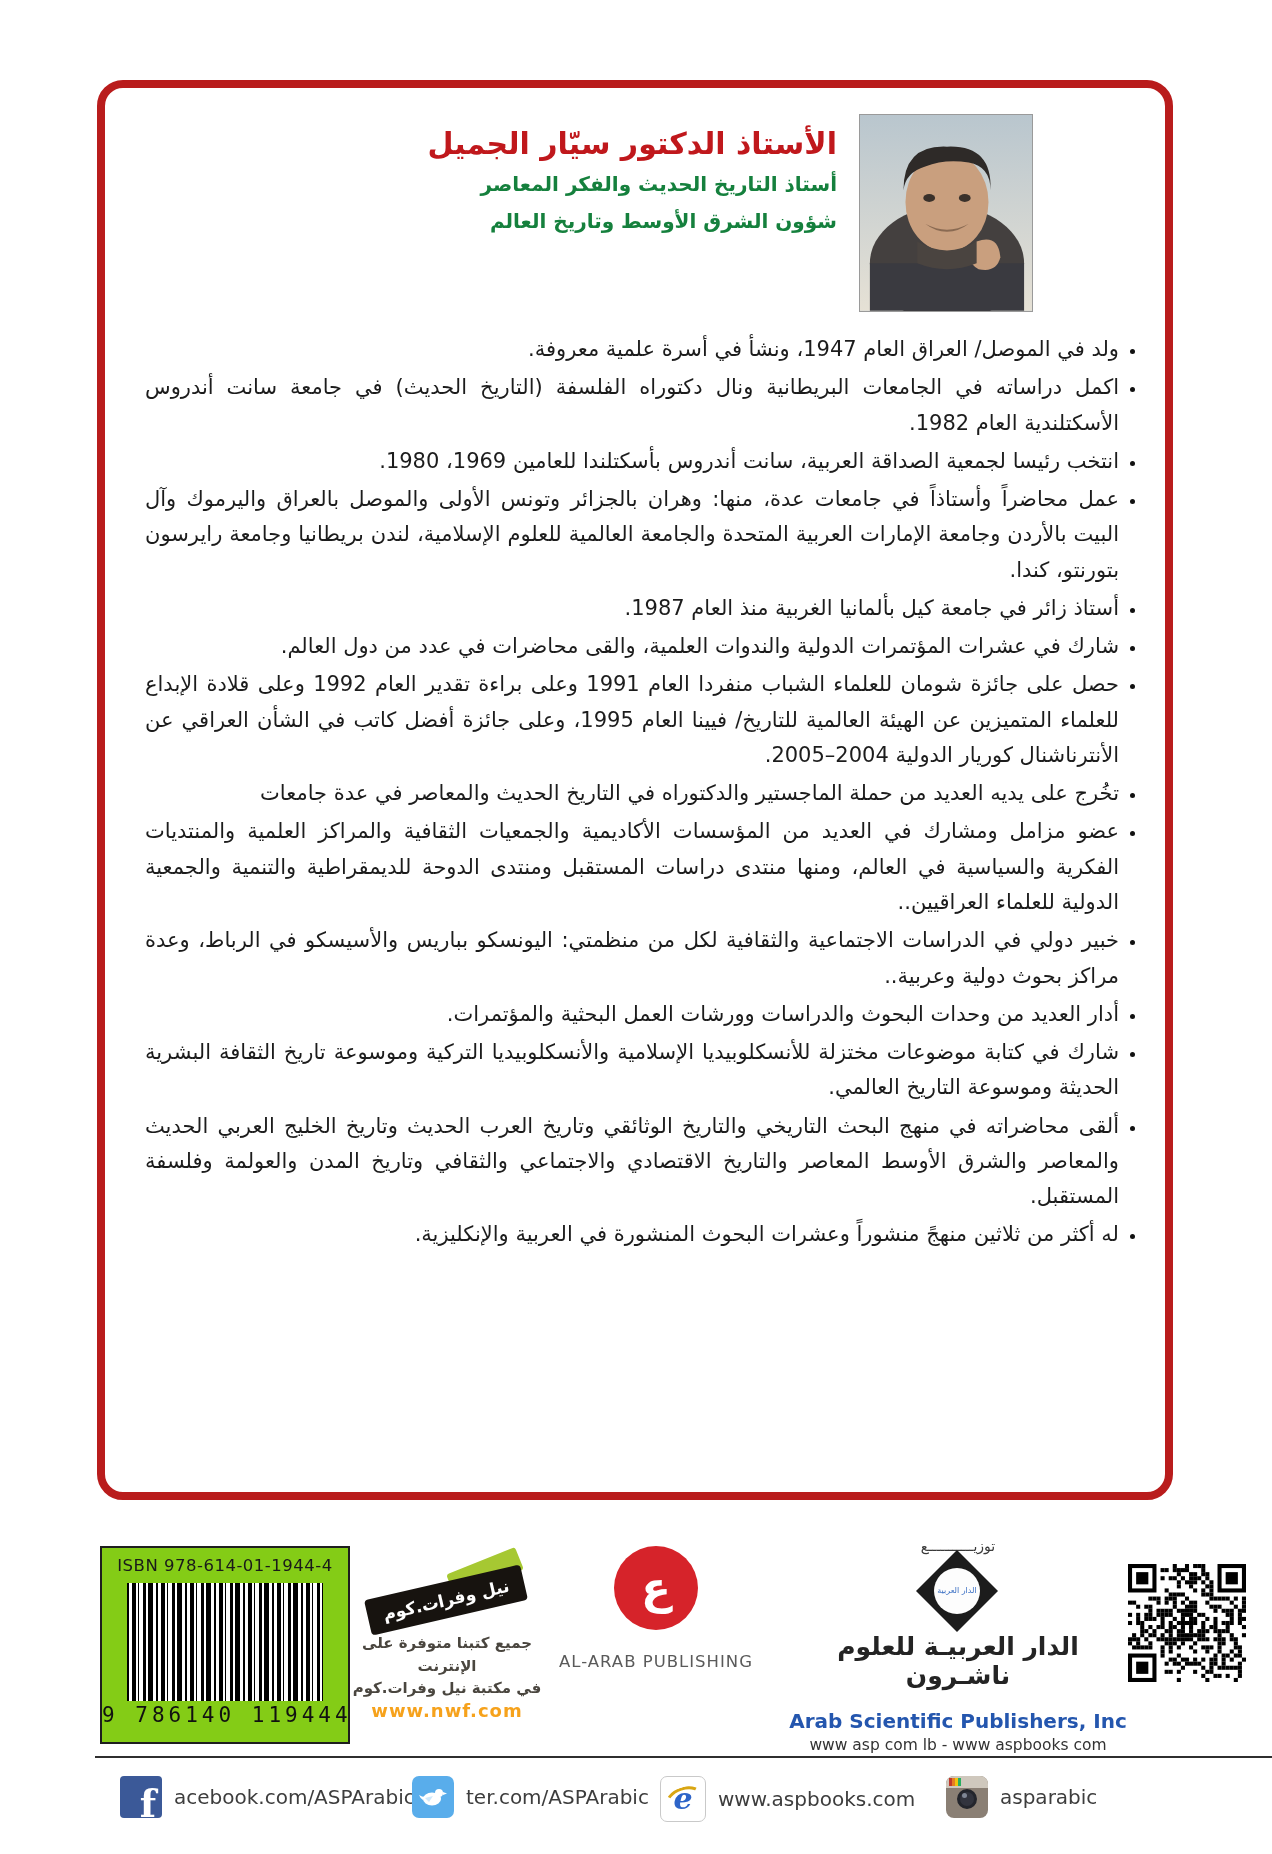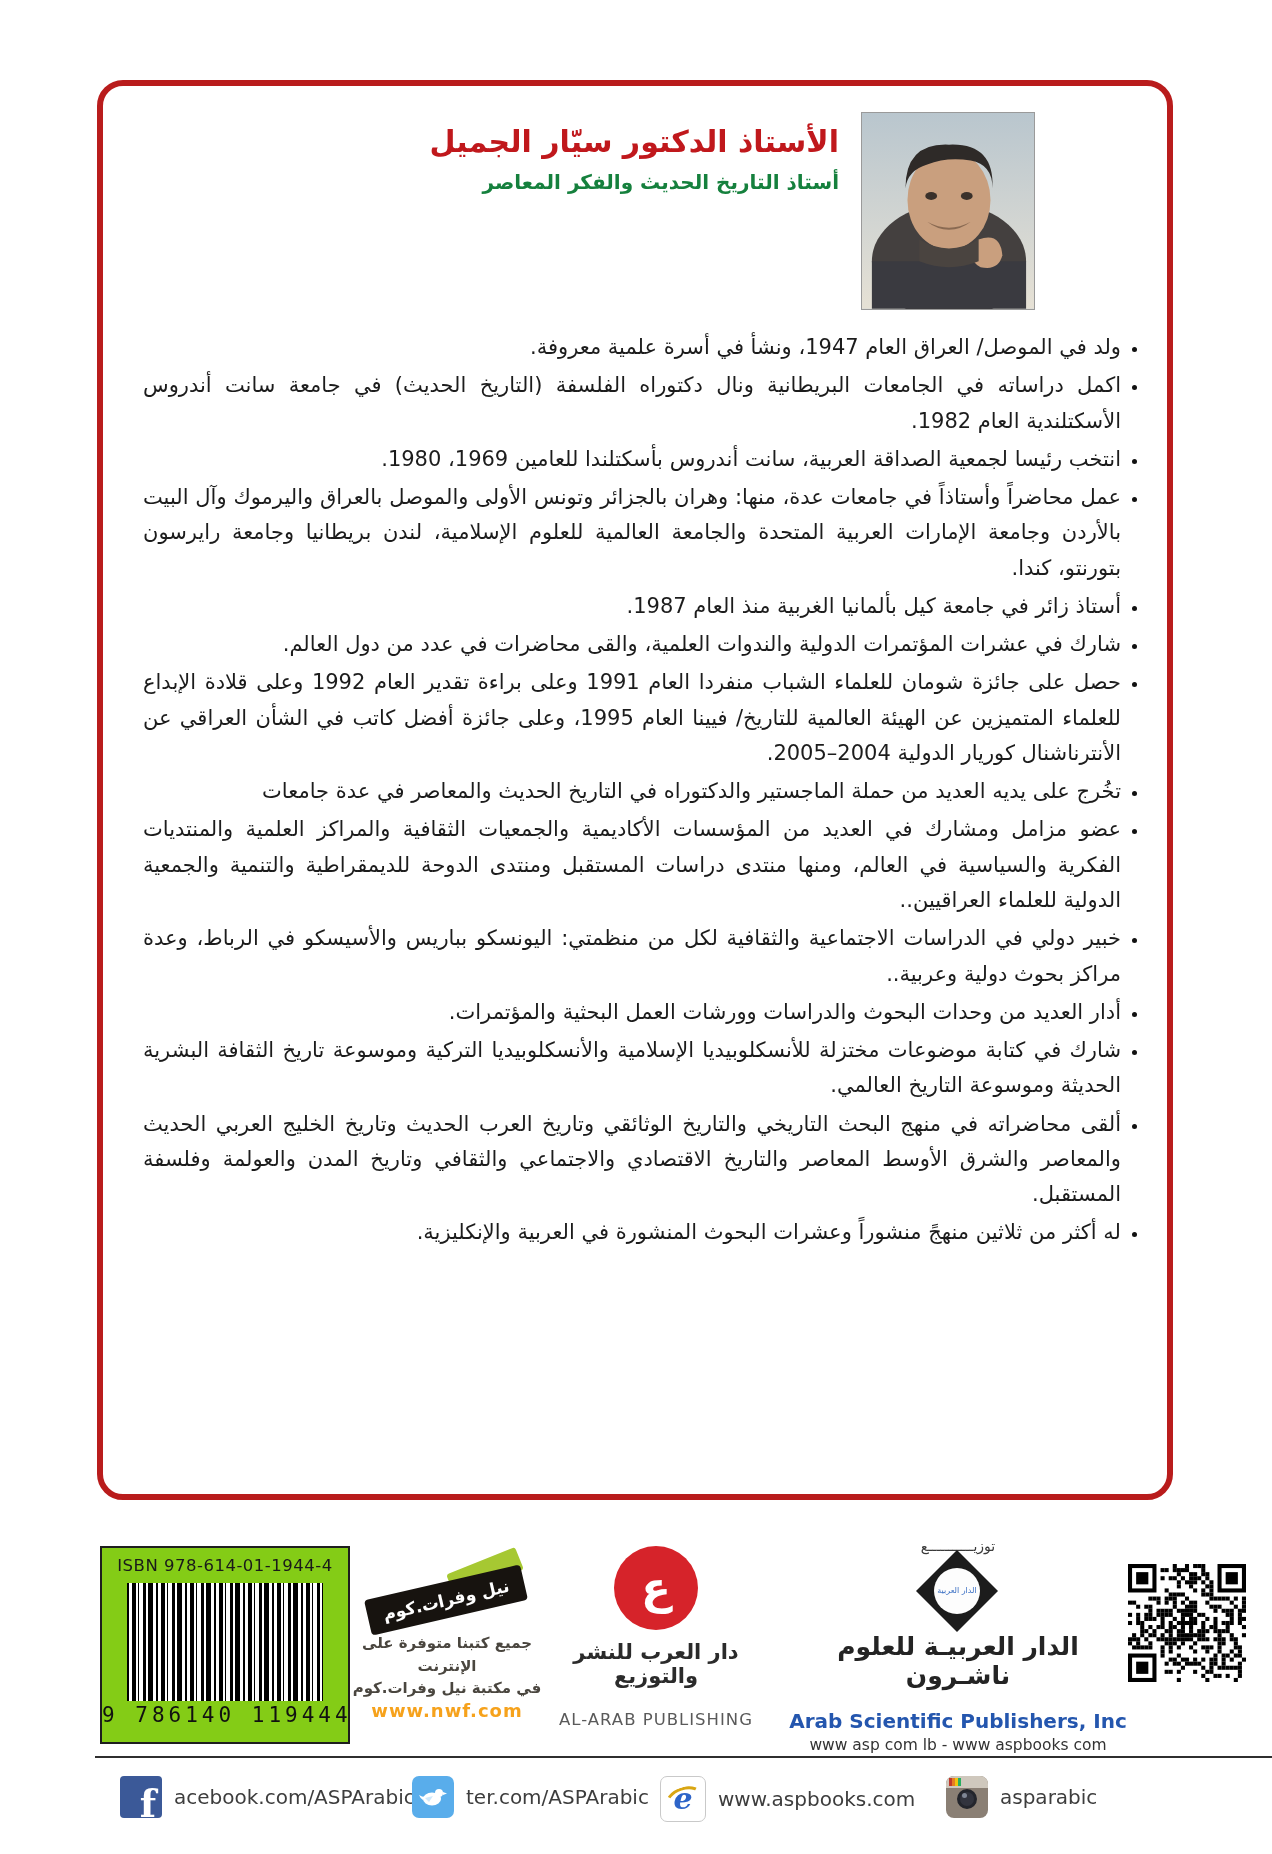--- a/index.html
+++ b/index.html
@@ -3,21 +3,21 @@
 <meta charset="utf-8">
 <style>
   html,body{margin:0;padding:0;}
   body{
     width:1272px;height:1854px;position:relative;background:#ffffff;
     font-family:"DejaVu Sans",sans-serif;overflow:hidden;
   }
   
   .cover{
     position:absolute;left:97px;top:80px;width:1076px;height:1420px;
-    border:6px solid #b91c1c;border-radius:26px;box-sizing:border-box;
+    border:8px solid #b91c1c;border-radius:26px;box-sizing:border-box;
     background:#fff;
   }
   
   .cover-header{
     direction:rtl;display:flex;align-items:flex-start;
     padding:26px 132px 0 0;
   }
   .photo{
     width:174px;height:198px;flex:0 0 auto;border:1px solid #9a9a9a;
     box-sizing:border-box;overflow:hidden;background:#cfd6da;
@@ -167,20 +167,21 @@
         <ellipse cx="70" cy="84" rx="6" ry="4" fill="#3a312b"></ellipse>
         <ellipse cx="106" cy="84" rx="6" ry="4" fill="#3a312b"></ellipse>
         <path d="M66 110 Q88 122 110 110 Q100 118 88 118 Q76 118 66 110 Z" fill="#8a6a52"></path>
         <path d="M118 128 Q140 120 142 144 Q138 160 120 156 Q108 150 112 136 Z" fill="#c99f7e"></path>
         <path d="M58 128 Q88 146 118 128 L118 150 Q88 162 58 150 Z" fill="#4a4440"></path>
       </svg>
     </div>
     <div class="header-text">
       <div class="author-name">الأستاذ الدكتور سيّار الجميل</div>
       <div class="author-sub">أستاذ التاريخ الحديث والفكر المعاصر</div>
+      <div class="author-sub">شؤون الشرق الأوسط وتاريخ العالم</div>
     </div>
   </div>
 
   <div class="bio">
     <ul>
       <li>ولد في الموصل/ العراق العام 1947، ونشأ في أسرة علمية معروفة.</li>
       <li>اكمل دراساته في الجامعات البريطانية ونال دكتوراه الفلسفة (التاريخ الحديث) في جامعة سانت أندروس الأسكتلندية العام 1982.</li>
       <li>انتخب رئيسا لجمعية الصداقة العربية، سانت أندروس بأسكتلندا للعامين 1969، 1980.</li>
       <li>عمل محاضراً وأستاذاً في جامعات عدة، منها: وهران بالجزائر وتونس الأولى والموصل بالعراق واليرموك وآل البيت بالأردن وجامعة الإمارات العربية المتحدة والجامعة العالمية للعلوم الإسلامية، لندن بريطانيا وجامعة رايرسون بتورنتو، كندا.</li>
       <li>أستاذ زائر في جامعة كيل بألمانيا الغربية منذ العام 1987.</li>
@@ -210,21 +211,20 @@
       <div class="ribbon-green"></div>
       <div class="ribbon-black">نيل وفرات.كوم</div>
     </div>
     <div class="nwf-tag">جميع كتبنا متوفرة على الإنترنت</div>
     <div class="nwf-tag">في مكتبة نيل وفرات.كوم</div>
     <div class="nwf-url">www.nwf.com</div>
   </div>
 
   <div class="alarab">
     <div class="alarab-circle">ع</div>
-    <div class="alarab-ar">دار العرب للنشر والتوزيع</div>
     <div class="alarab-en">AL-ARAB PUBLISHING</div>
   </div>
 
   <div class="asp">
     <div class="asp-dist">توزيـــــــــــع</div>
     <div class="asp-diamond-wrap">
       <div class="asp-diamond">
         <div class="asp-diamond-inner">الدار العربية</div>
       </div>
     </div>

